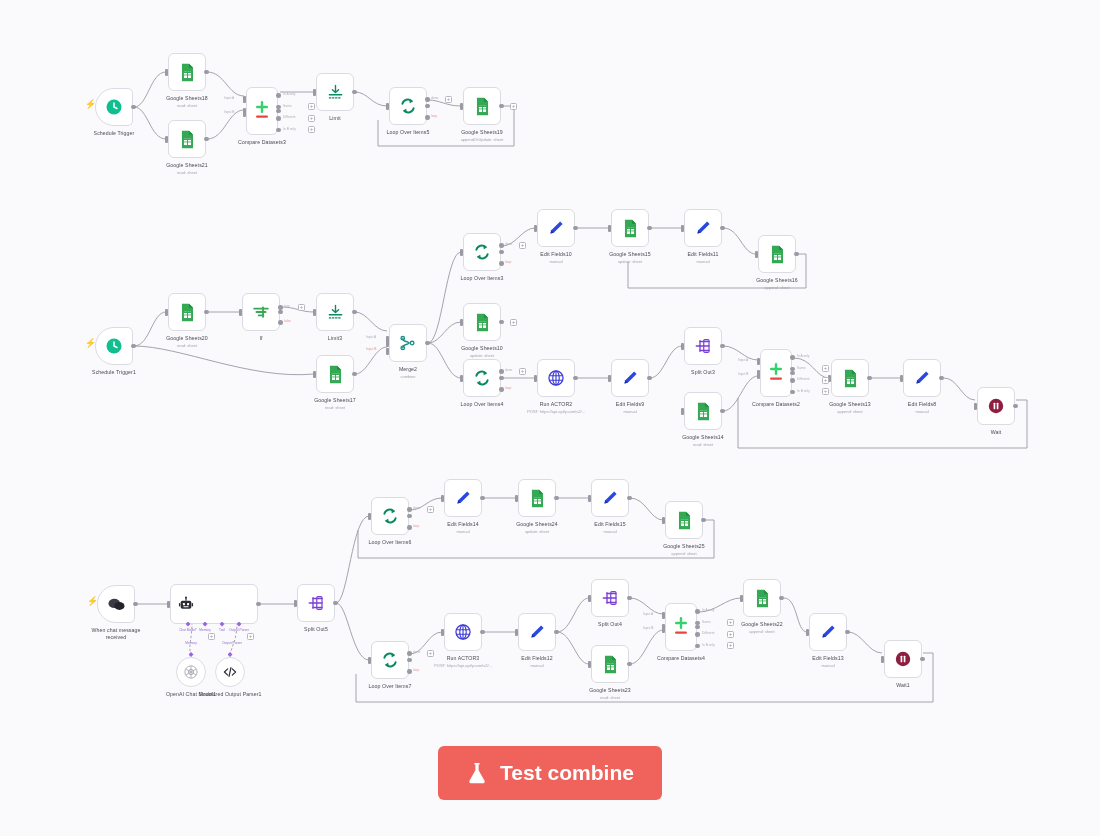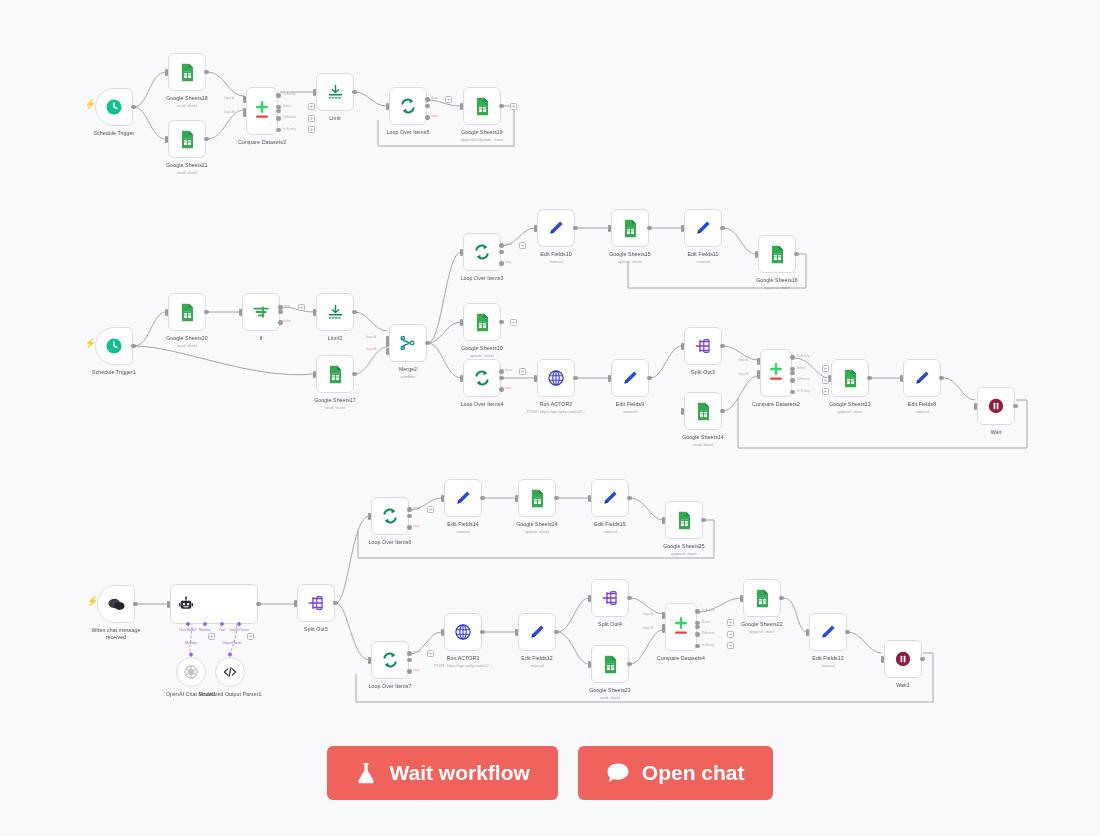--- a/index.html
+++ b/index.html
@@ -943,25 +943,17 @@
       <div class="subportlab" style="left: 232px; top: 641px;">Output Parser</div>
     </div>
 
   <div id="actionbar">
     <button class="abtn">
       <span>
         <svg width="22" height="24" viewBox="0 0 22 24">
           <path d="M8.4,2 L13.6,2 L13.6,3.4 L12.6,3.4 L12.6,9.2 L18.4,19.4 C19.2,20.8 18.3,22.3 16.7,22.3 L5.3,22.3 C3.7,22.3 2.8,20.8 3.6,19.4 L9.4,9.2 L9.4,3.4 L8.4,3.4 Z" fill="#ffffff"></path>
         </svg>
       </span>
-      <span>Wait workflow</span>
-    </button>
-    <button class="abtn">
-      <span>
-        <svg width="24" height="22" viewBox="0 0 24 22">
-          <path d="M12,1.5 C18,1.5 22.5,5 22.5,9.6 C22.5,14.2 18,17.7 12,17.7 C10.4,17.7 8.9,17.5 7.6,17.1 L3,20 L3.9,15.6 C2.3,14 1.5,11.9 1.5,9.6 C1.5,5 6,1.5 12,1.5 Z" fill="#ffffff"></path>
-        </svg>
-      </span>
-      <span>Open chat</span>
+      <span>Test combine</span>
     </button>
   </div>
 
 </div>
 
 </body></html>

